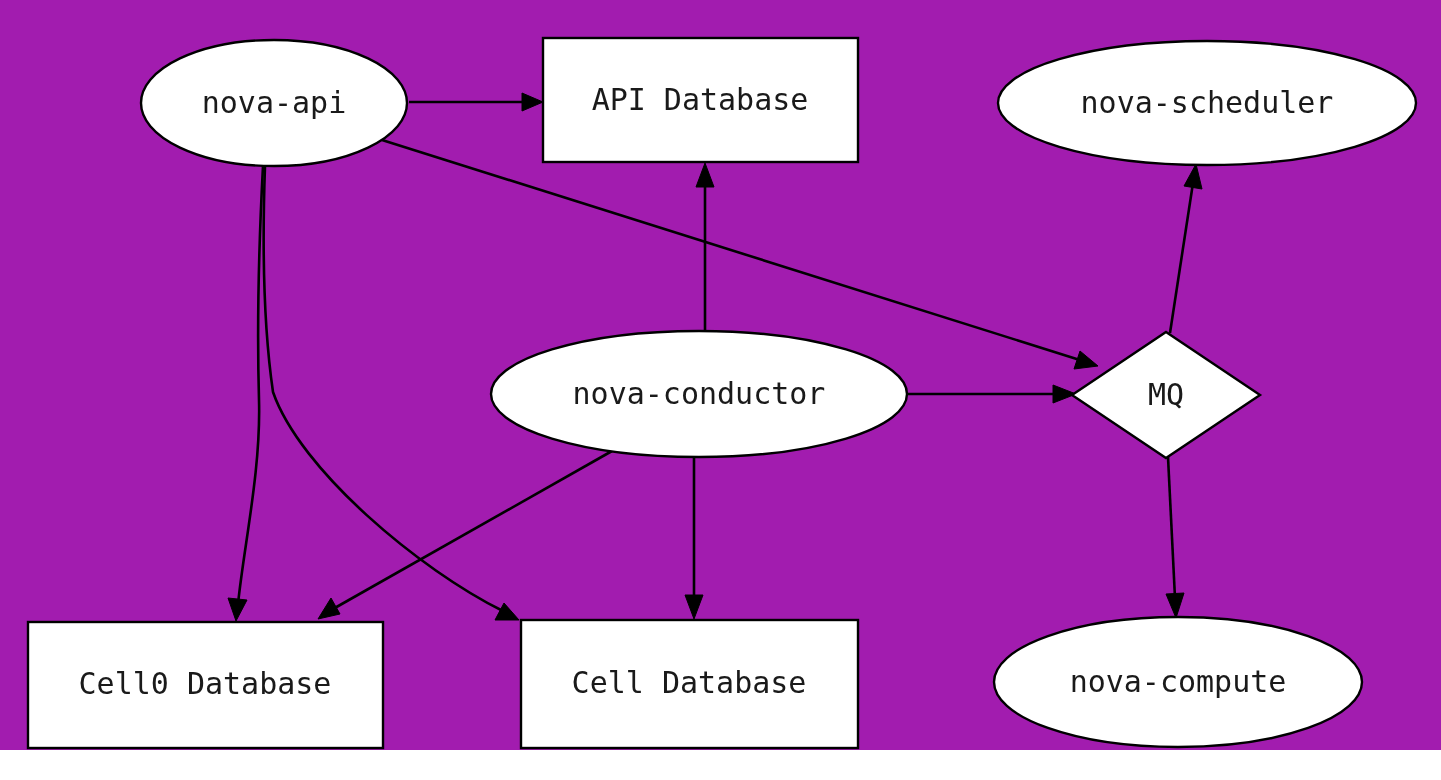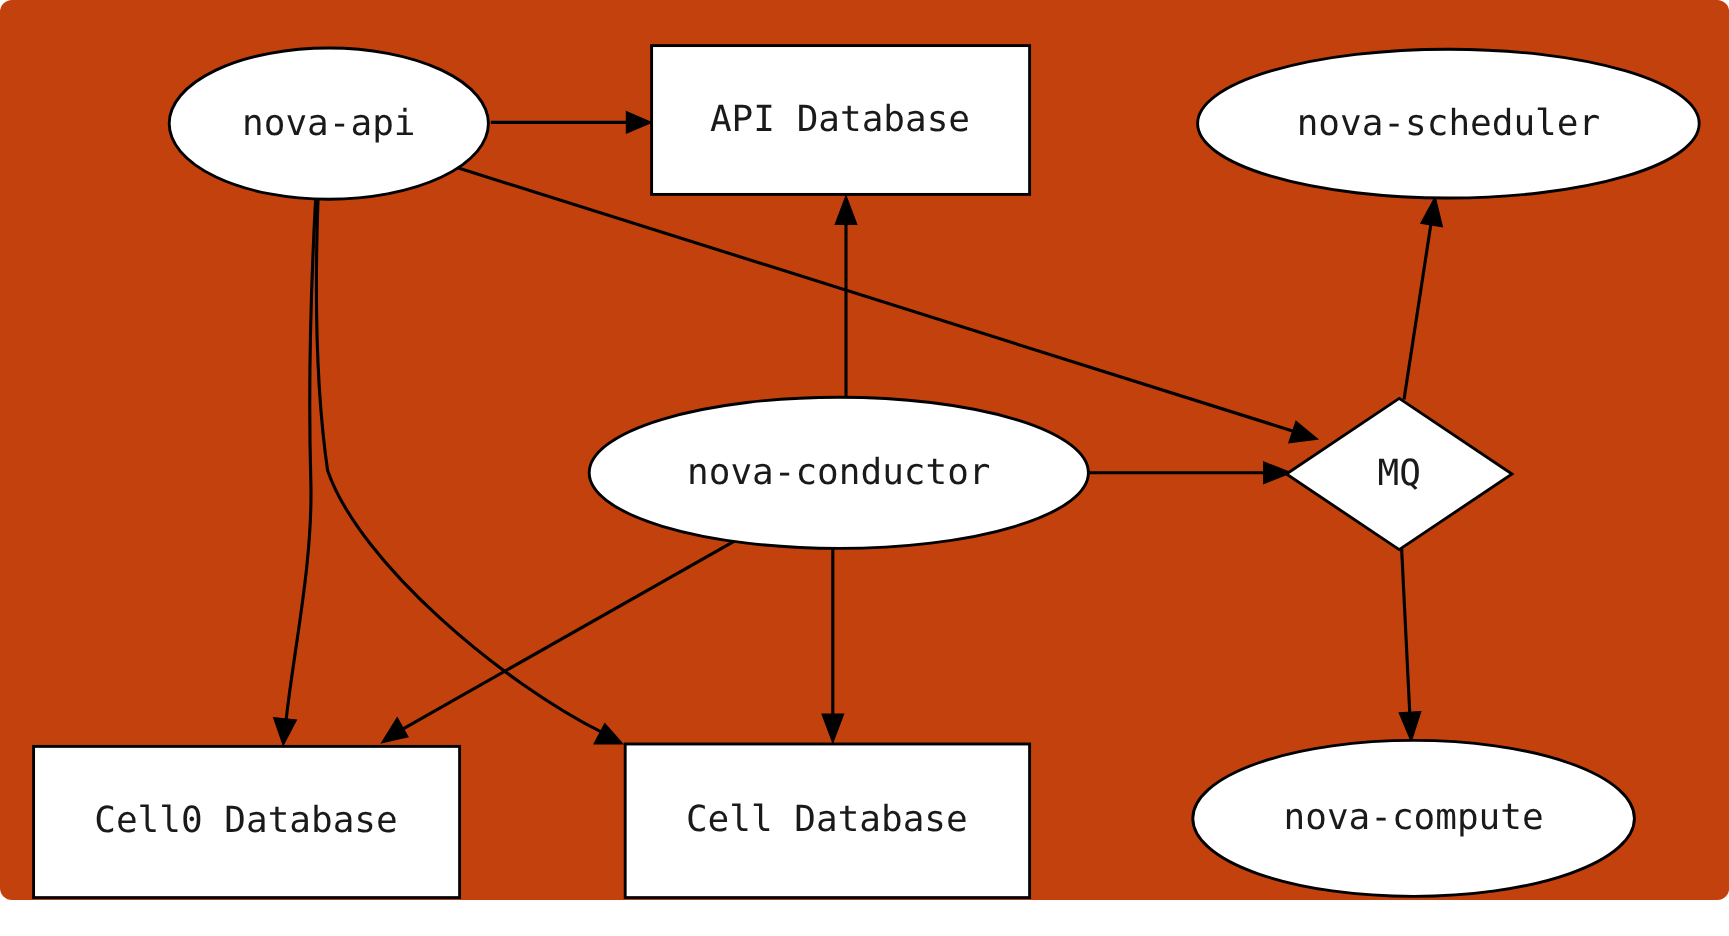--- a/index.html
+++ b/index.html
@@ -11,22 +11,21 @@
   body {
     width: 1441px;
     height: 780px;
     font-family: "DejaVu Sans Mono", "Liberation Mono", monospace;
     overflow: hidden;
   }
   #diagram-root {
     position: relative;
     width: 1441px;
     height: 750px;
-    background: #c2410c;
-    border-radius: 10px;
+    background: #a21caf;
   }
   svg#graph {
     display: block;
     width: 1441px;
     height: 780px;
   }
   .node-shape {
     fill: #ffffff;
     stroke: #000000;
     stroke-width: 2.4;

